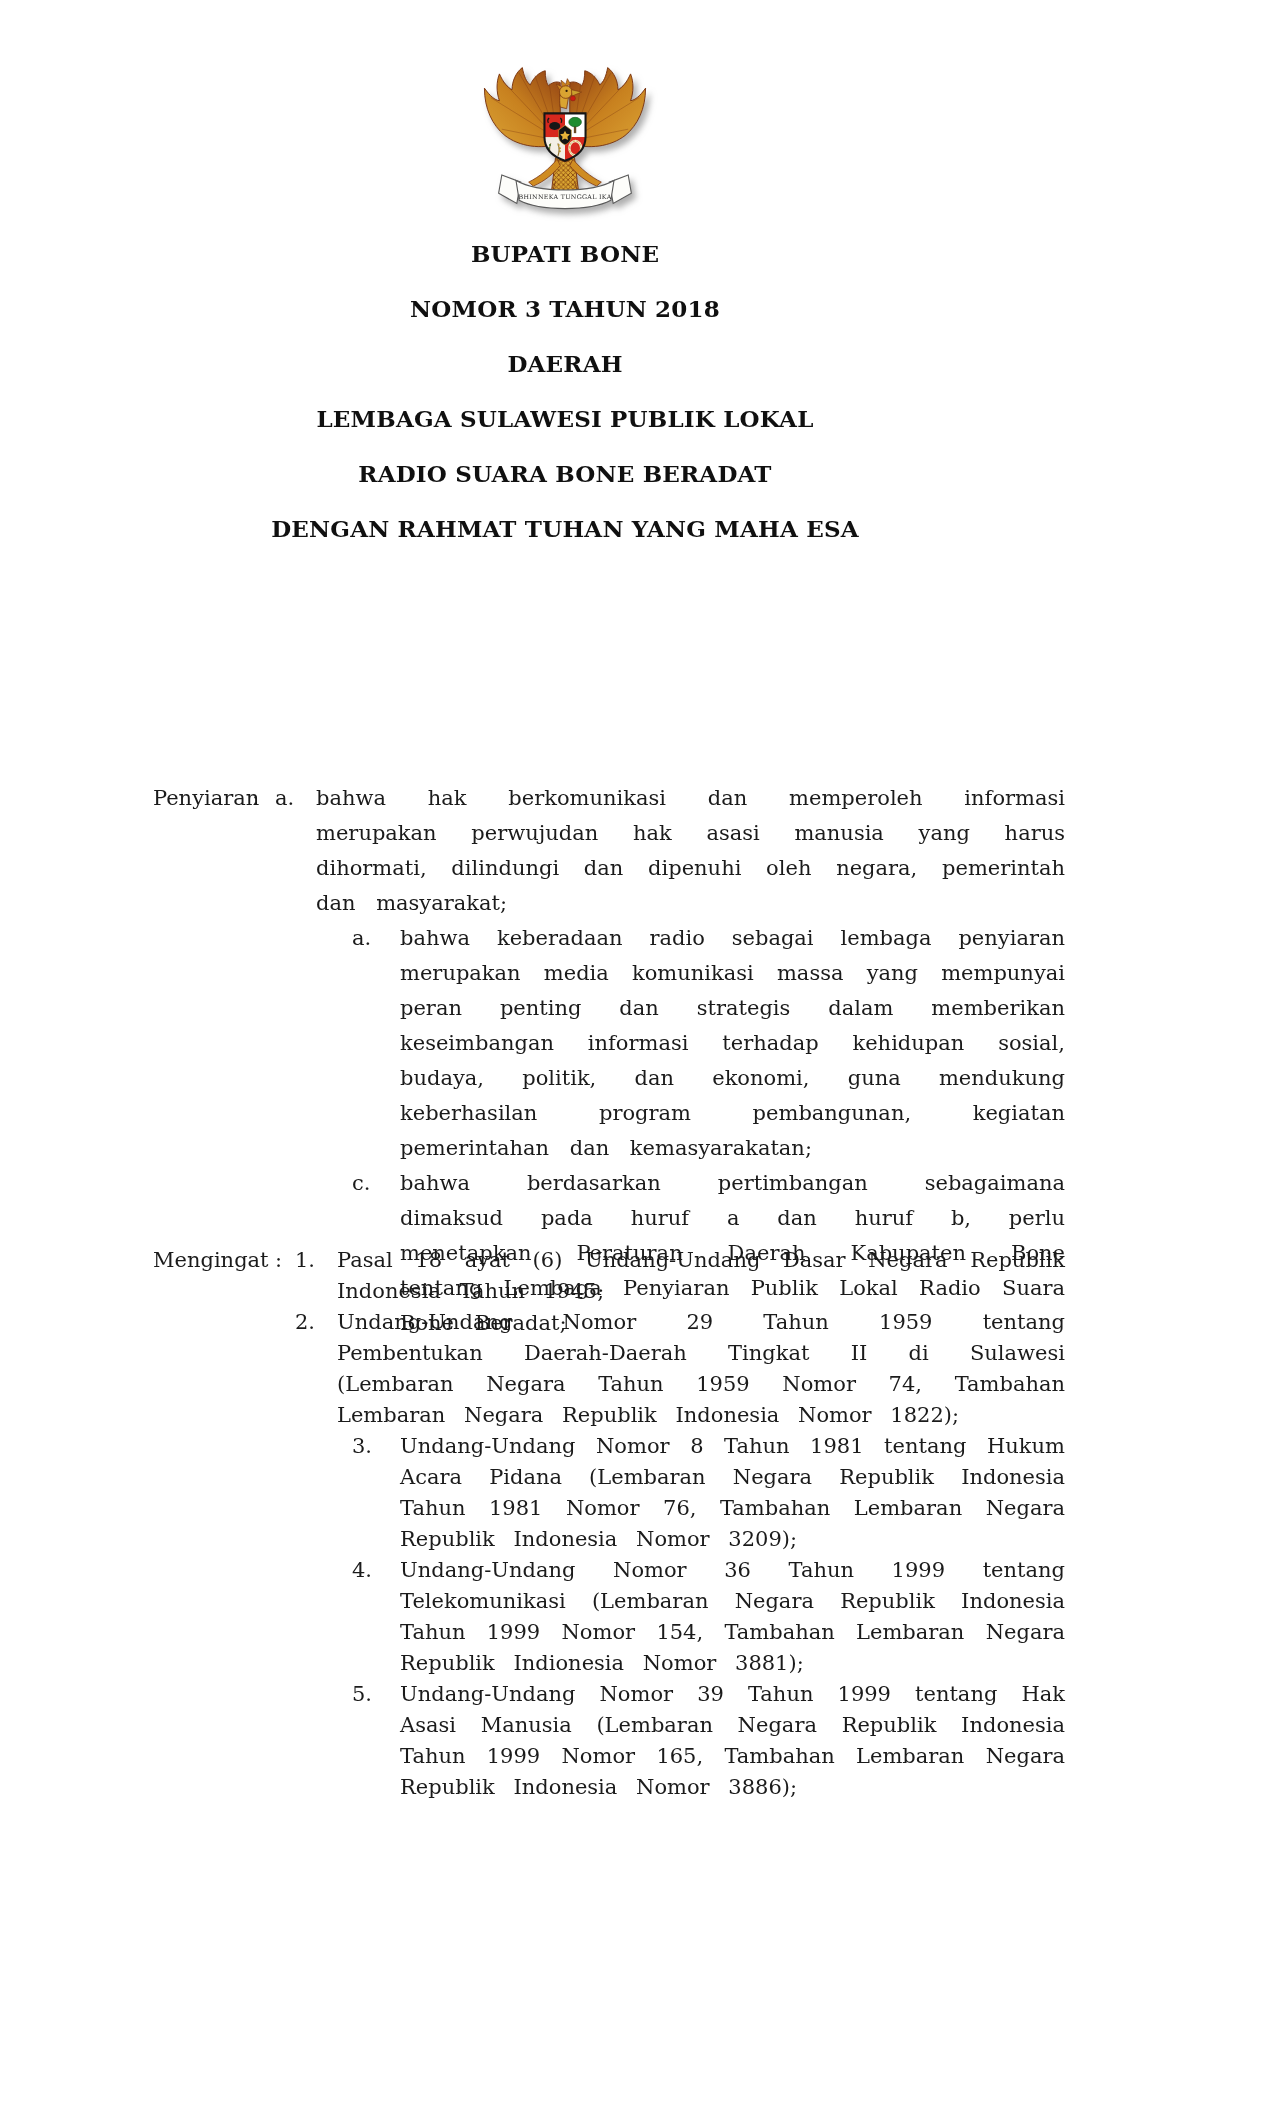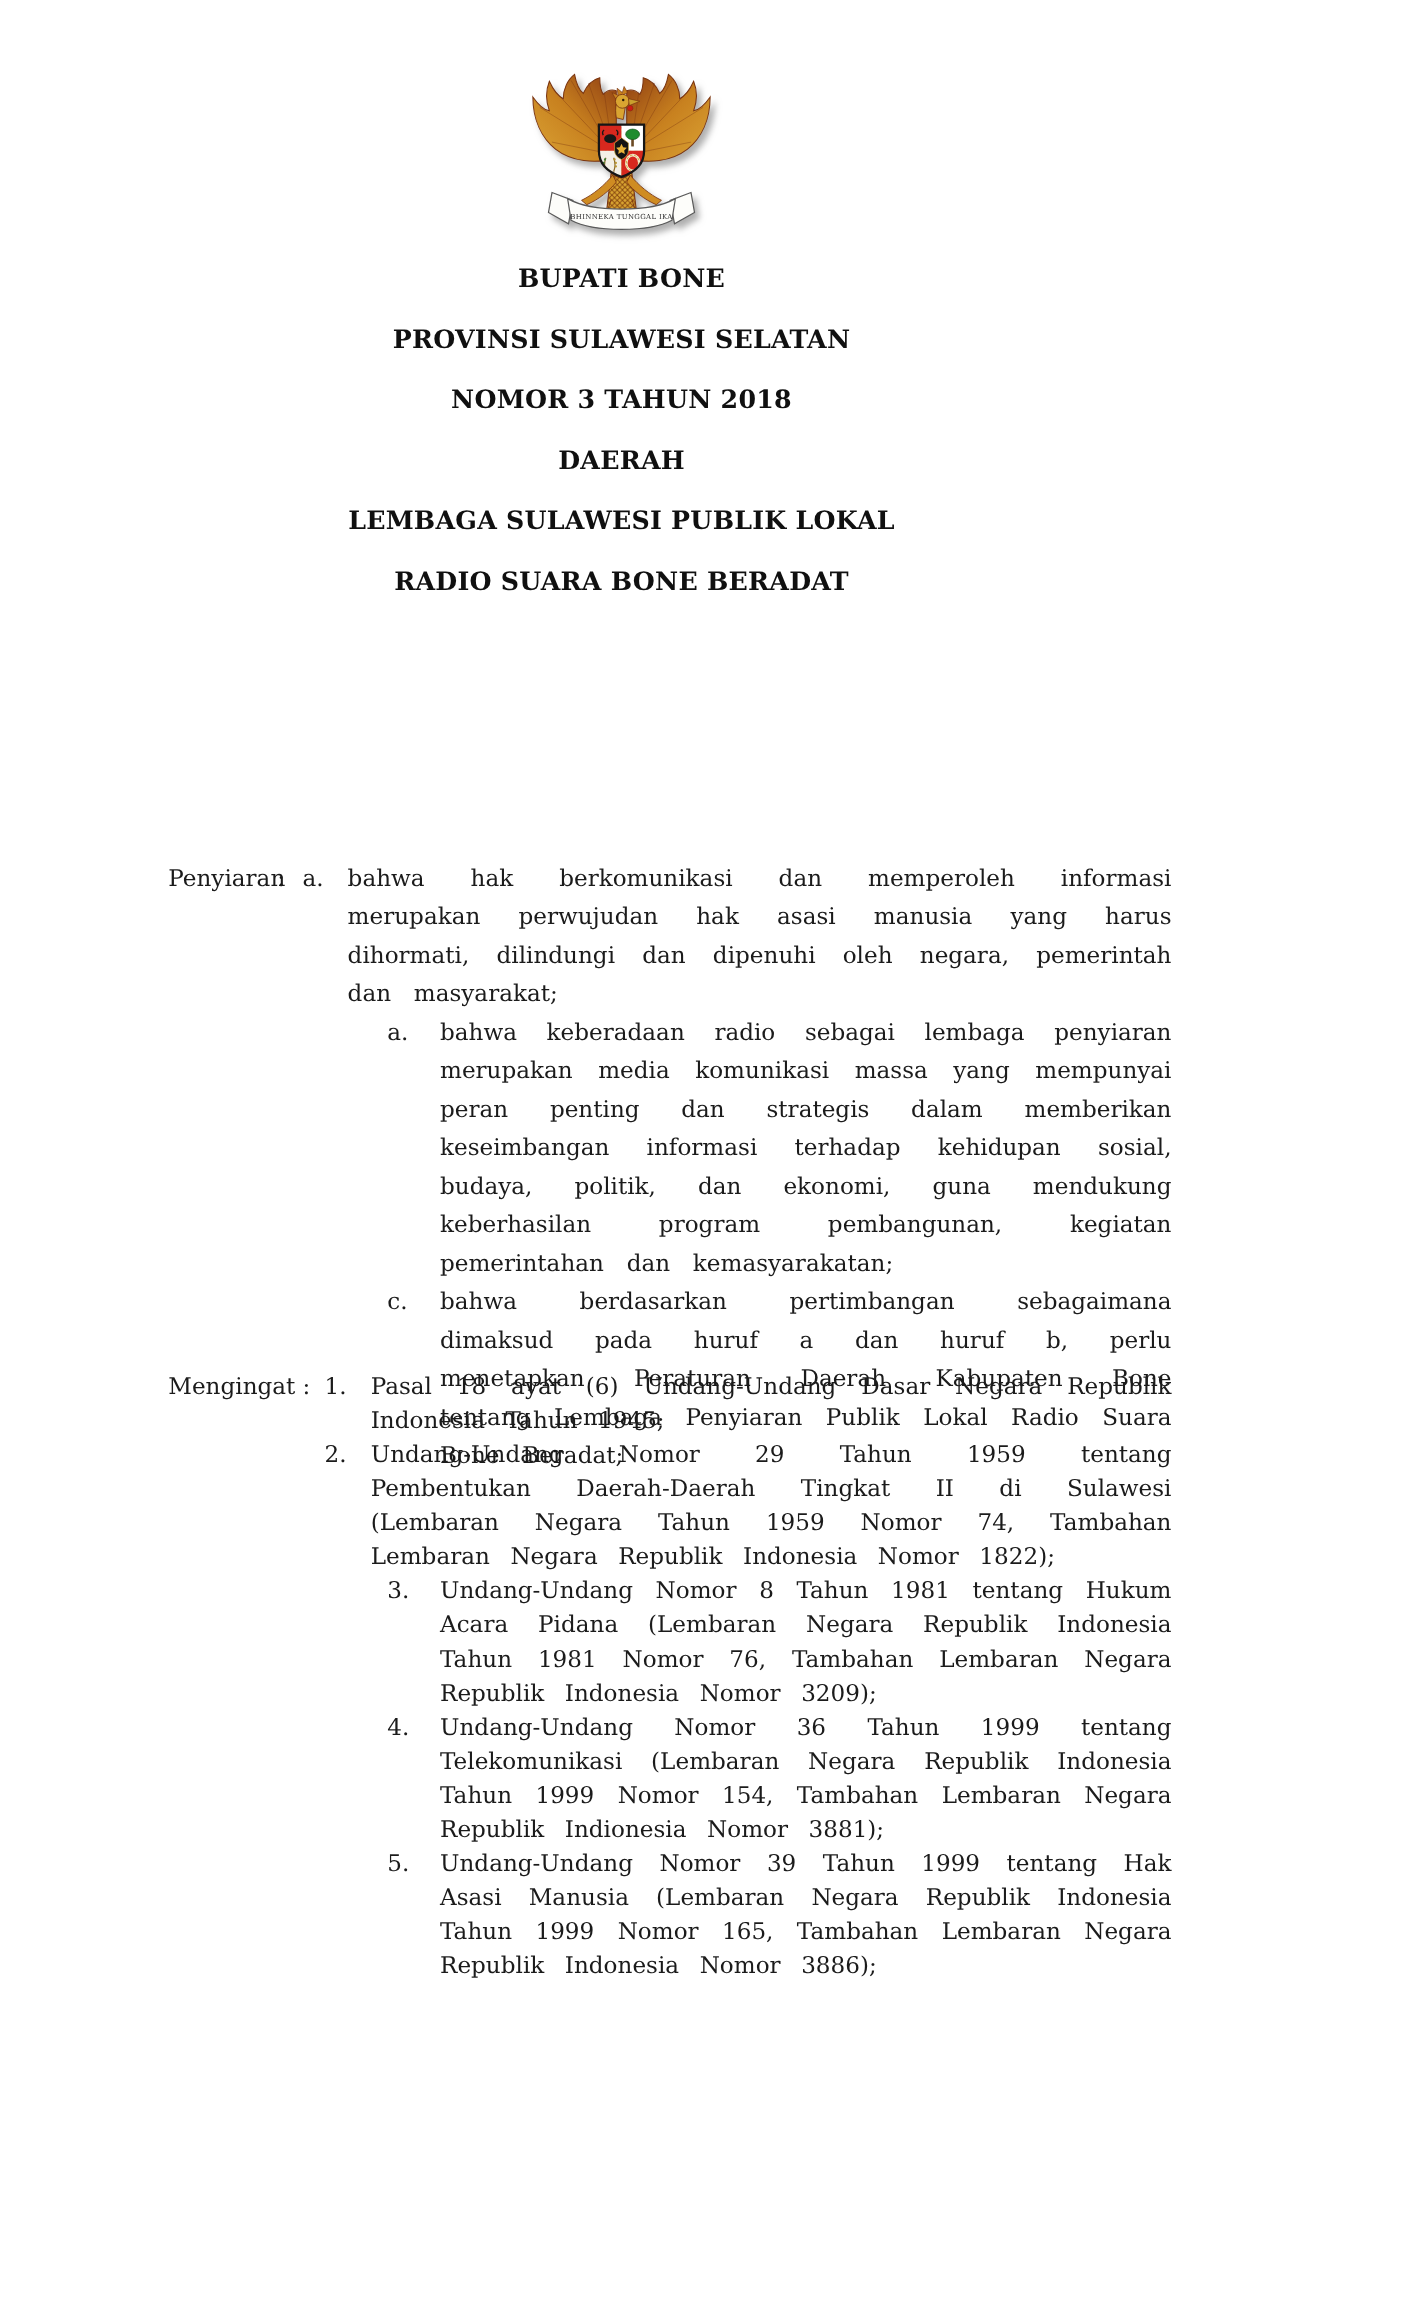--- a/index.html
+++ b/index.html
@@ -186,25 +186,25 @@
         <path d="M30 138 l24 9 l-5 27 l-23 -13 z" fill="#fdfdfa" stroke="#5a5a5a" stroke-width="1.4"></path>
         <path d="M190 138 l-24 9 l5 27 l23 -13 z" fill="#fdfdfa" stroke="#5a5a5a" stroke-width="1.4"></path>
         <path d="M48 145 C 76 161, 144 161, 172 145 L168 170 C 142 184, 78 184, 52 170 Z" fill="#fdfdfa" stroke="#5a5a5a" stroke-width="1.4"></path>
         <text class="banner-motto" x="110" y="168" text-anchor="middle">BHINNEKA TUNGGAL IKA</text>
       </g>
     </svg>
   </div>
 
   <div class="headings">
     <div class="hline">BUPATI BONE</div>
-    <div class="hline">PROVINSI SULAWESI SELATAN</div>
     <div class="hline">NOMOR 3 TAHUN 2018</div>
     <div class="hline">DAERAH</div>
     <div class="hline">LEMBAGA SULAWESI PUBLIK LOKAL</div>
     <div class="hline">RADIO SUARA BONE BERADAT</div>
+    <div class="hline">DENGAN RAHMAT TUHAN YANG MAHA ESA</div>
   </div>
 
   <div class="section" id="menimbang">
     <span class="sec-label">Penyiaran</span>
     <span class="sec-colon">:</span>
 
     <div class="row ind-a">
       <span class="marker">a.</span>
       <p class="txt">bahwa hak berkomunikasi dan memperoleh informasi merupakan perwujudan hak asasi manusia yang harus dihormati, dilindungi dan dipenuhi oleh negara, pemerintah dan masyarakat;</p>
     </div>

